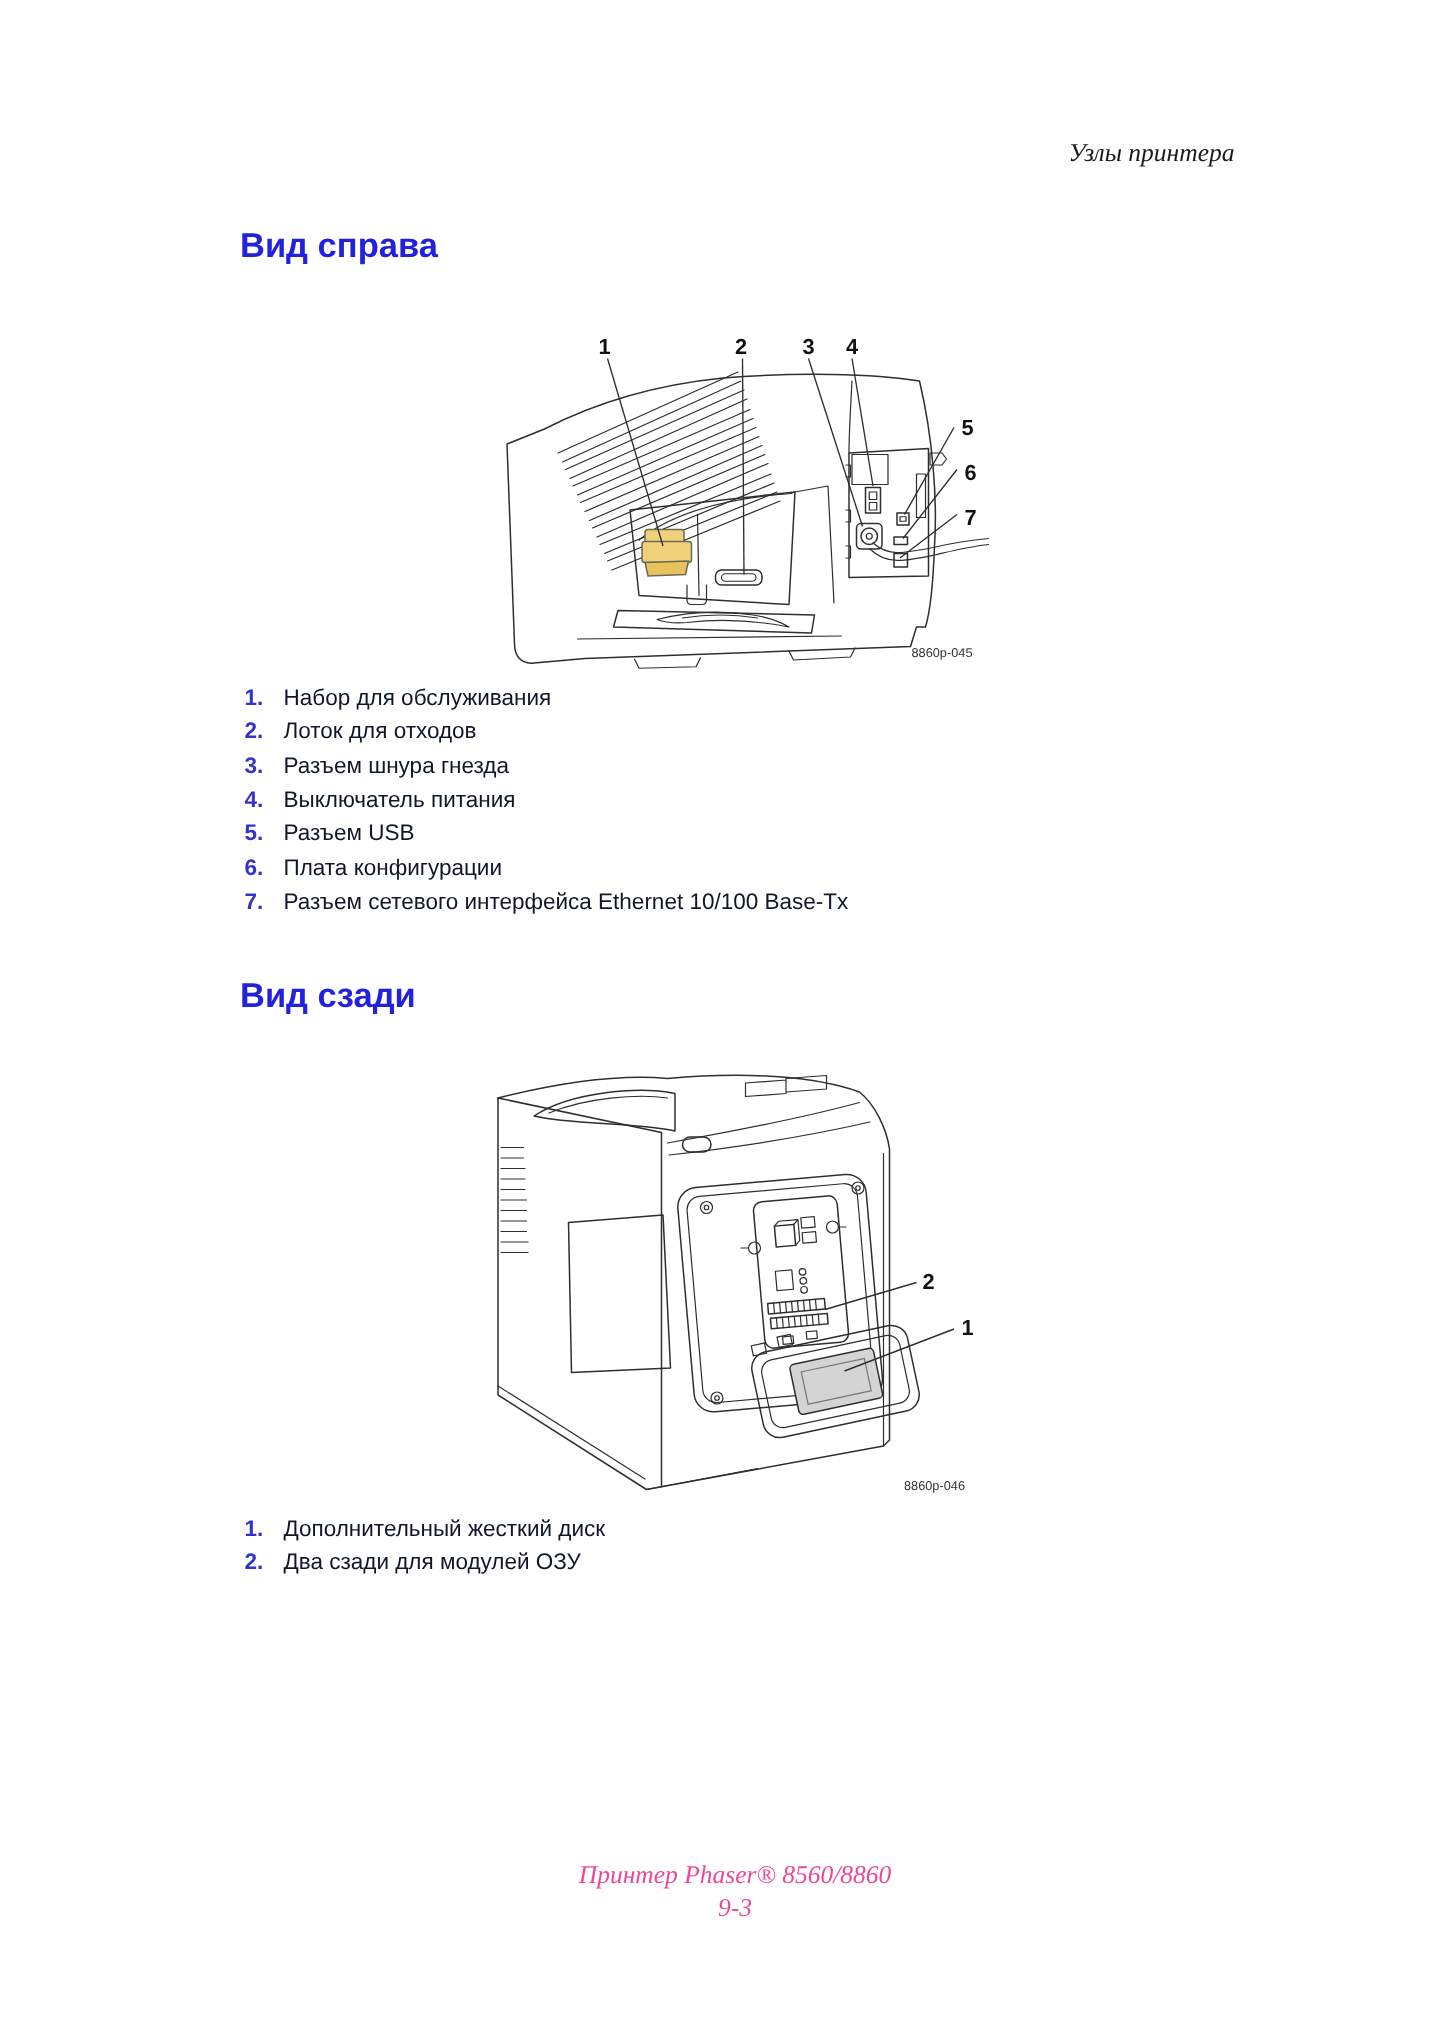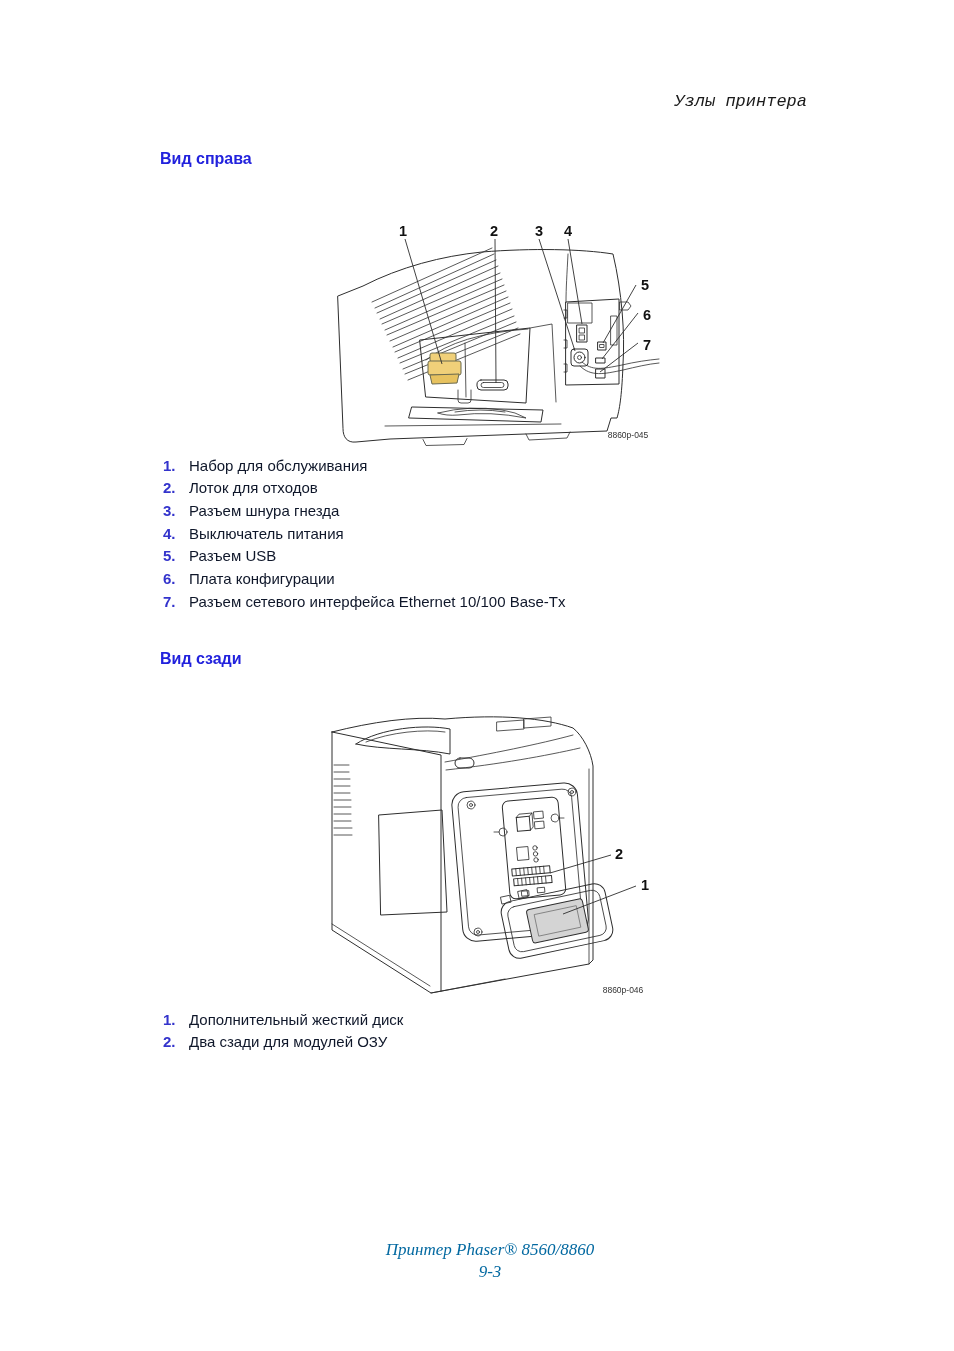--- a/index.html
+++ b/index.html
@@ -1,24 +1,24 @@
 <!DOCTYPE html>
 <html style="--heading-blue: #2222dd; --list-number-blue: #3333cc; --maintenance-kit-yellow: #f0d079; --hard-drive-gray: #d4d4d4; --line-color: #2e2e2e;"><head>
 <meta charset="utf-8">
 <style>
   html,body{margin:0;padding:0;}
   body{width:954px;height:1351px;background:#ffffff;position:relative;
        font-family:"Liberation Sans",sans-serif;color:#1a1a1a;overflow:hidden;}
   .page{position:absolute;inset:0;background:#fff;}
 
-  .running-header{position:absolute;top:92px;right:147px;
-    font-family:Liberation Mono, monospace;font-style:italic;font-size:17px;color:#1a1a1a;}
+  .running-header{position:absolute;top:92px;right:131px;
+    font-family:Liberation Serif, serif;font-style:italic;font-size:17px;color:#1a1a1a;}
 
   .section-title{position:absolute;left:160px;margin:0;
-    font-size:16px;font-weight:bold;color:var(--heading-blue,#2222dd);}
+    font-size:23px;font-weight:bold;color:var(--heading-blue,#2222dd);}
   #title-right{top:150px;}
   #title-rear{top:650px;}
 
   .figure{position:absolute;}
   #fig-right{left:330px;top:212px;width:330px;height:236px;}
   #fig-rear{left:300px;top:702px;width:400px;height:300px;}
 
   .art .ln{fill:none;stroke:var(--line-color,#2e2e2e);stroke-width:1;
     stroke-linecap:round;stroke-linejoin:round;}
   .art .thin{stroke-width:0.8;}
@@ -33,21 +33,21 @@
 
   .callout-list{position:absolute;left:163px;}
   #list-right{top:454px;}
   #list-rear{top:1008px;}
   .li{display:flex;height:22.67px;align-items:center;font-size:15px;}
   .li .num{width:26px;font-weight:bold;color:var(--list-number-blue,#3333cc);}
   .li .txt{color:#0f172a;}
 
   .footer{position:absolute;left:160px;width:660px;top:1239px;text-align:center;
     font-family:"Liberation Serif",serif;font-style:italic;font-size:17px;
-    line-height:22px;color:#0369a1;}
+    line-height:22px;color:#ec4899;}
 </style>
 </head>
 <body>
 
 <div class="page">
 
   <div class="running-header">Узлы принтера</div>
 
   <h1 class="section-title" id="title-right">Вид справа</h1>
 

